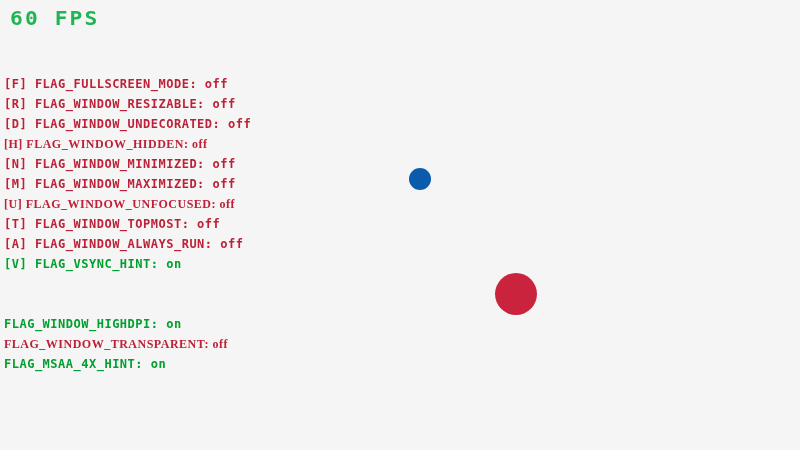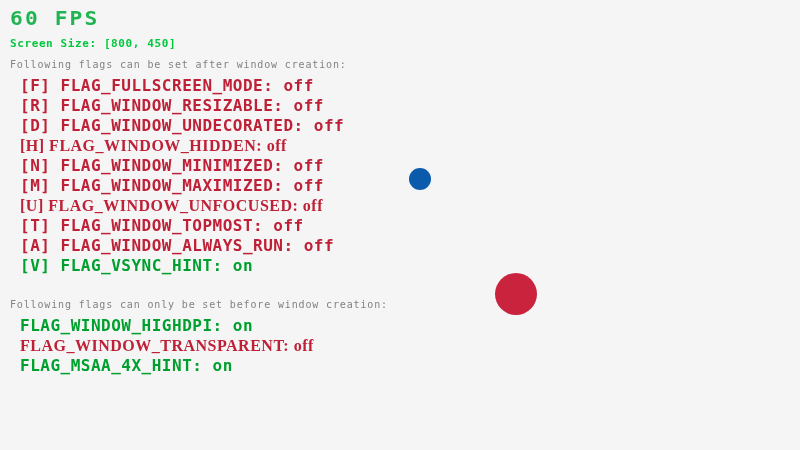--- a/index.html
+++ b/index.html
@@ -63,24 +63,24 @@
   .section-heading {
     font-size: 10px;
     color: #828282;
     letter-spacing: 0.85px;
   }
   #heading-after  { left: 10px; top: 60px; }
   #heading-before { left: 10px; top: 300px; }
 
   
   .flag-row {
-    font-size: 16px;
+    font-size: 12px;
     font-weight: bold;
     letter-spacing: 0.5px;
-    left: 20px;
+    left: 4px;
   }
   .flag-off { color: #BE2137; }
   .flag-on  { color: #00A02E; }
 
   
   .circle {
     position: absolute;
     border-radius: 50%;
   }
   #circle-blue {
@@ -98,38 +98,35 @@
     background: #C9233E;
   }
 </style>
 </head>
 <body>
 
 <div id="screen" style="background: rgb(245, 245, 245);">
 
   <div class="txt" id="fps-counter" style="color: rgb(32, 181, 82);">60 FPS</div>
 
-  <div class="txt" id="screen-size-label" style="color: rgb(0, 200, 60);">Screen Size: [800, 450]</div>
 
-  <div class="txt section-heading" id="heading-after" style="color: rgb(130, 130, 130);">Following flags can be set after window creation:</div>
 
   <div id="flag-list-after">
       <div class="txt flag-row flag-off" style="top: 78px; color: rgb(190, 33, 55);">[F] FLAG_FULLSCREEN_MODE: off</div>
       <div class="txt flag-row flag-off" style="top: 98px; color: rgb(190, 33, 55); text-align: right;">[R] FLAG_WINDOW_RESIZABLE: off</div>
       <div class="txt flag-row flag-off" style="top: 118px; color: rgb(190, 33, 55); text-align: center;">[D] FLAG_WINDOW_UNDECORATED: off</div>
       <div class="txt flag-row flag-off" style="top: 138px; color: rgb(190, 33, 55); font-family: Liberation Serif, serif;">[H] FLAG_WINDOW_HIDDEN: off</div>
       <div class="txt flag-row flag-off" style="top: 158px; color: rgb(190, 33, 55);">[N] FLAG_WINDOW_MINIMIZED: off</div>
       <div class="txt flag-row flag-off" style="top: 178px; color: rgb(190, 33, 55);">[M] FLAG_WINDOW_MAXIMIZED: off</div>
       <div class="txt flag-row flag-off" style="top: 198px; color: rgb(190, 33, 55); font-family: Liberation Serif, serif;">[U] FLAG_WINDOW_UNFOCUSED: off</div>
       <div class="txt flag-row flag-off" style="top: 218px; color: rgb(190, 33, 55);">[T] FLAG_WINDOW_TOPMOST: off</div>
       <div class="txt flag-row flag-off" style="top: 238px; color: rgb(190, 33, 55);">[A] FLAG_WINDOW_ALWAYS_RUN: off</div>
       <div class="txt flag-row flag-on" style="top: 258px; color: rgb(0, 160, 46);">[V] FLAG_VSYNC_HINT: on</div>
     </div>
 
-  <div class="txt section-heading" id="heading-before" style="color: rgb(130, 130, 130);">Following flags can only be set before window creation:</div>
 
   <div id="flag-list-before">
       <div class="txt flag-row flag-on" style="top: 318px; color: rgb(0, 160, 46);">FLAG_WINDOW_HIGHDPI: on</div>
       <div class="txt flag-row flag-off" style="top: 338px; color: rgb(190, 33, 55); font-family: Liberation Serif, serif;">FLAG_WINDOW_TRANSPARENT: off</div>
       <div class="txt flag-row flag-on" style="top: 358px; color: rgb(0, 160, 46);">FLAG_MSAA_4X_HINT: on</div>
     </div>
 
   <div class="circle" id="circle-blue" style="left: 409px; top: 168px; width: 22px; height: 22px; background: rgb(11, 91, 173);"></div>
 
   <div class="circle" id="circle-red" style="left: 495px; top: 273px; width: 42px; height: 42px; background: rgb(201, 35, 62);"></div>

